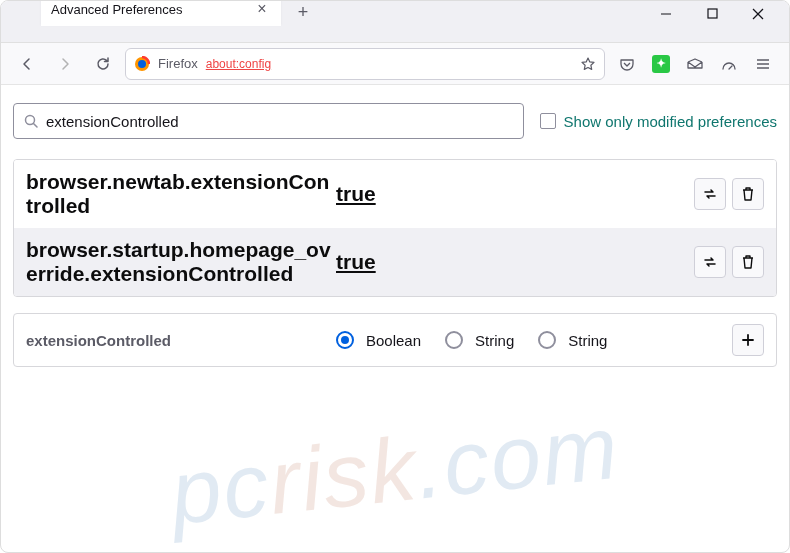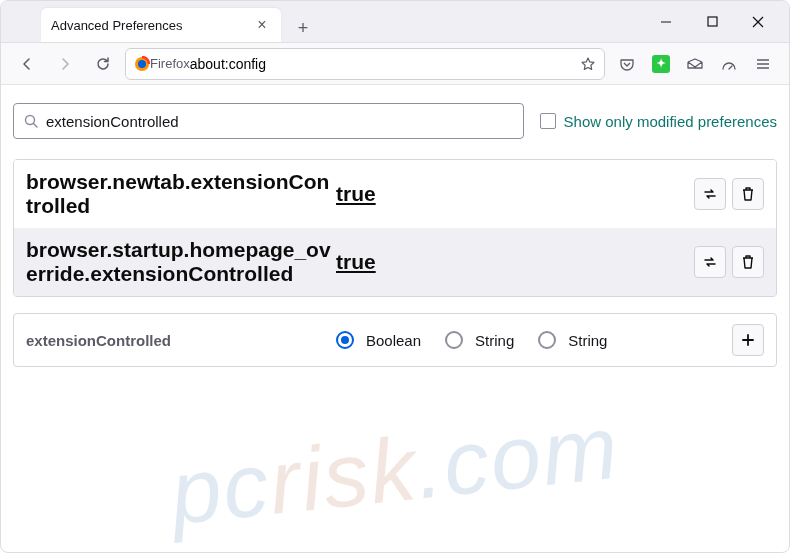--- a/index.html
+++ b/index.html
@@ -1,35 +1,35 @@
 <!DOCTYPE html>
 <html><head>
 <meta charset="utf-8">
 <style>
 * { margin: 0; padding: 0; box-sizing: border-box; font-family: -apple-system, BlinkMacSystemFont, "Segoe UI", Arial, sans-serif; }
 body { width: 790px; height: 553px; background: #fff; position: relative; overflow: hidden; border: 1px solid #ddd; border-radius: 8px; }
 
 
-.titlebar { height: 42px; background: #f0f0f4; display: flex; align-items: center; padding: 0 8px 0 0; border-bottom: 1px solid #e0e0e0; }
+.titlebar { height: 42px; background: #f0f0f4; display: flex; align-items: center; padding: 0 8px 16px 0; border-bottom: 1px solid #e0e0e0; }
 .tabs-area { display: flex; align-items: flex-end; height: 100%; padding-left: 40px; }
 .tab { display: flex; align-items: center; background: #fff; border-radius: 6px 6px 0 0; padding: 8px 10px; margin-top: 6px; min-width: 240px; font-size: 13px; color: #15141a; box-shadow: 0 -1px 3px rgba(0,0,0,0.05); }
 .tab-title { flex: 1; }
 .tab-close { width: 18px; height: 18px; display: flex; align-items: center; justify-content: center; color: #5b5b66; font-size: 16px; cursor: pointer; }
 .newtab-btn { width: 28px; height: 28px; display:flex; align-items:center; justify-content:center; margin-left: 8px; color:#5b5b66; font-size:18px; cursor:pointer; border-radius:4px; }
 .win-controls { margin-left: auto; display: flex; gap: 0; }
 .wc { width: 46px; height: 32px; display:flex; align-items:center; justify-content:center; color:#15141a; cursor:pointer; }
 
 
 .toolbar { height: 42px; background: #f9f9fb; display:flex; align-items:center; padding: 0 10px; gap: 6px; border-bottom: 1px solid #e5e5e5; }
 .tbtn { width: 32px; height: 32px; display:flex; align-items:center; justify-content:center; border-radius:4px; color:#5b5b66; cursor:pointer; }
 .tbtn.disabled { color: #b3b3b3; }
-.urlbar { flex:1; height: 32px; background:#fff; border:1px solid #cfcfd8; border-radius: 6px; display:flex; align-items:center; padding: 0 8px; gap:0; }
+.urlbar { flex:1; height: 32px; background:#fff; border:1px solid #cfcfd8; border-radius: 6px; display:flex; align-items:center; padding: 0 8px; gap:8px; }
 .firefox-logo { width:16px; height:16px; }
 .url-label { font-size: 13px; color: #5b5b66; }
-.url-text { font-size: 14px; color: #000000; }
+.url-text { font-size: 12px; color: #ef4444; text-decoration: underline; }
 .url-spacer { flex:1; }
 .right-icons { display:flex; align-items:center; gap: 2px; }
 .badge-green { width:18px; height:18px; background:#2ac845; border-radius:3px; display:flex; align-items:center; justify-content:center; color:#fff; font-size:11px; font-weight:bold; }
 
 
 .content { padding: 18px 12px; background:#fff; }
 .search-row { display:flex; align-items:center; gap: 16px; margin-bottom: 20px; }
 .search-box { flex:1; height: 36px; border:1px solid #8f8f9d; border-radius:4px; display:flex; align-items:center; padding: 0 10px; gap:8px; }
 .search-box input { border:none; outline:none; flex:1; font-size:15px; color:#15141a; background:transparent; }
 .checkbox-wrap { display:flex; align-items:center; gap:8px; font-size:15px; color:#0f766e; }

